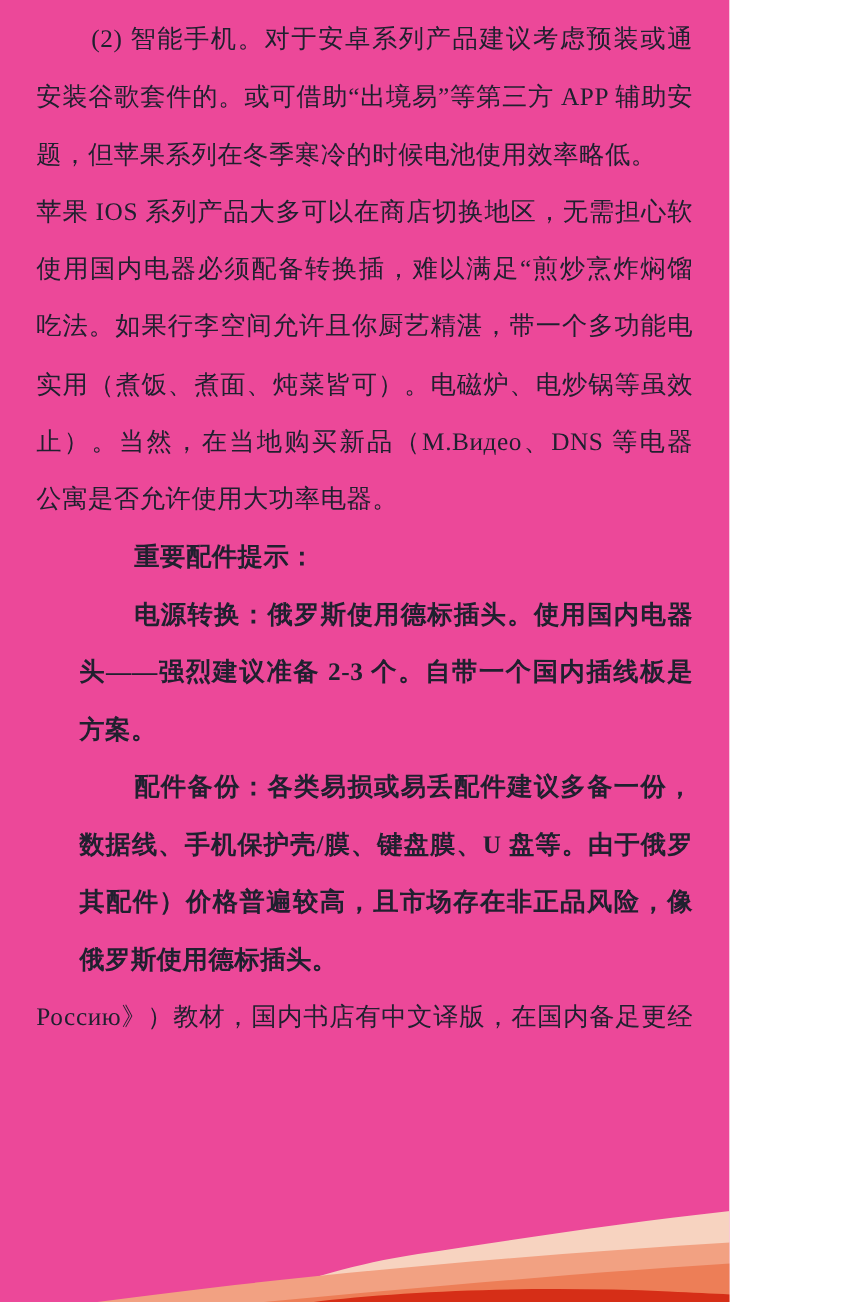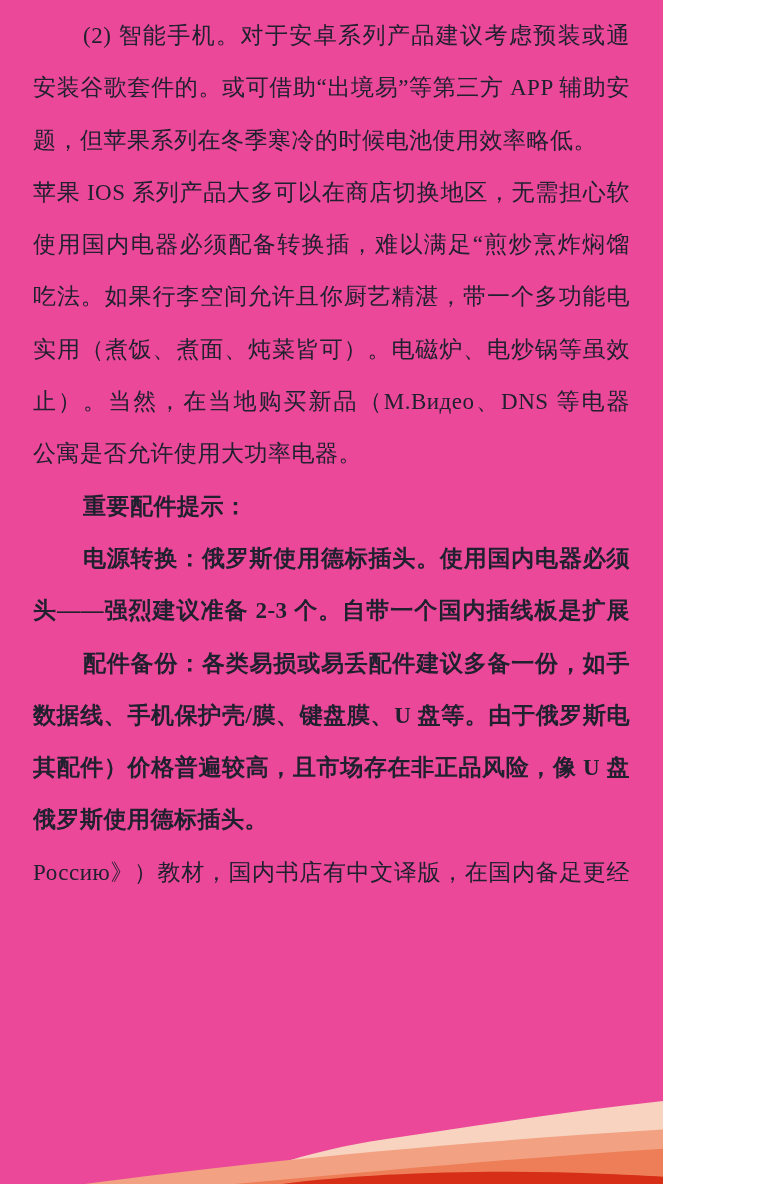--- a/index.html
+++ b/index.html
@@ -24,21 +24,21 @@
     line-height: 52.3px;
     font-size: 23px;
     color: #20202f;
     text-align: justify;
     text-align-last: justify;
     overflow: hidden;
     white-space: normal;
     letter-spacing: 0.5px;
   }
   .line.indent { text-indent: 50px; }
-  .line.bold { font-weight: 700; }
+  .line.bold { font-weight: 700; margin-left: 39px; }
   .line.para-end { text-align-last: left; }
   .waves {
     position: absolute;
     left: 0;
     bottom: 0;
     width: 766px;
     height: 184px;
     z-index: 1;
     display: block;
   }
@@ -54,20 +54,21 @@
       <div class="line para-end">题，但苹果系列在冬季寒冷的时候电池使用效率略低。</div>
       <div class="line">苹果 IOS 系列产品大多可以在商店切换地区，无需担心软件使用问</div>
       <div class="line">使用国内电器必须配备转换插，难以满足“煎炒烹炸焖馏熬炖”得花样</div>
       <div class="line">吃法。如果行李空间允许且你厨艺精湛，带一个多功能电饭煲会非常</div>
       <div class="line">实用（煮饭、煮面、炖菜皆可）。电磁炉、电炒锅等虽效果更好，但</div>
       <div class="line">止）。当然，在当地购买新品（M.Видео、DNS 等电器店）或淘学长</div>
       <div class="line para-end">公寓是否允许使用大功率电器。</div>
       <div class="line bold indent para-end">重要配件提示：</div>
       <div class="line bold indent">电源转换：俄罗斯使用德标插头。使用国内电器必须配备转换插</div>
       <div class="line bold">头——强烈建议准备 2-3 个。自带一个国内插线板是扩展接口的绝佳</div>
+      <div class="line bold para-end">方案。</div>
       <div class="line bold indent">配件备份：各类易损或易丢配件建议多备一份，如手机充电线、</div>
       <div class="line bold">数据线、手机保护壳/膜、键盘膜、U 盘等。由于俄罗斯电子产品（尤</div>
       <div class="line bold">其配件）价格普遍较高，且市场存在非正品风险，像 U 盘这类小件，</div>
       <div class="line bold para-end">俄罗斯使用德标插头。</div>
       <div class="line">Россию》）教材，国内书店有中文译版，在国内备足更经济实惠</div>
     </div>
 
   <svg class="waves" viewBox="0 0 766 184" preserveAspectRatio="none" aria-hidden="true">
     <path d="M766,92 C640,100 500,122 380,140 C310,151 262,168 225,184 L766,184 Z" fill="#f7d3c0"></path>
     <path d="M85,184 C280,158 520,136 766,124 L766,184 Z" fill="#f2a182"></path>

